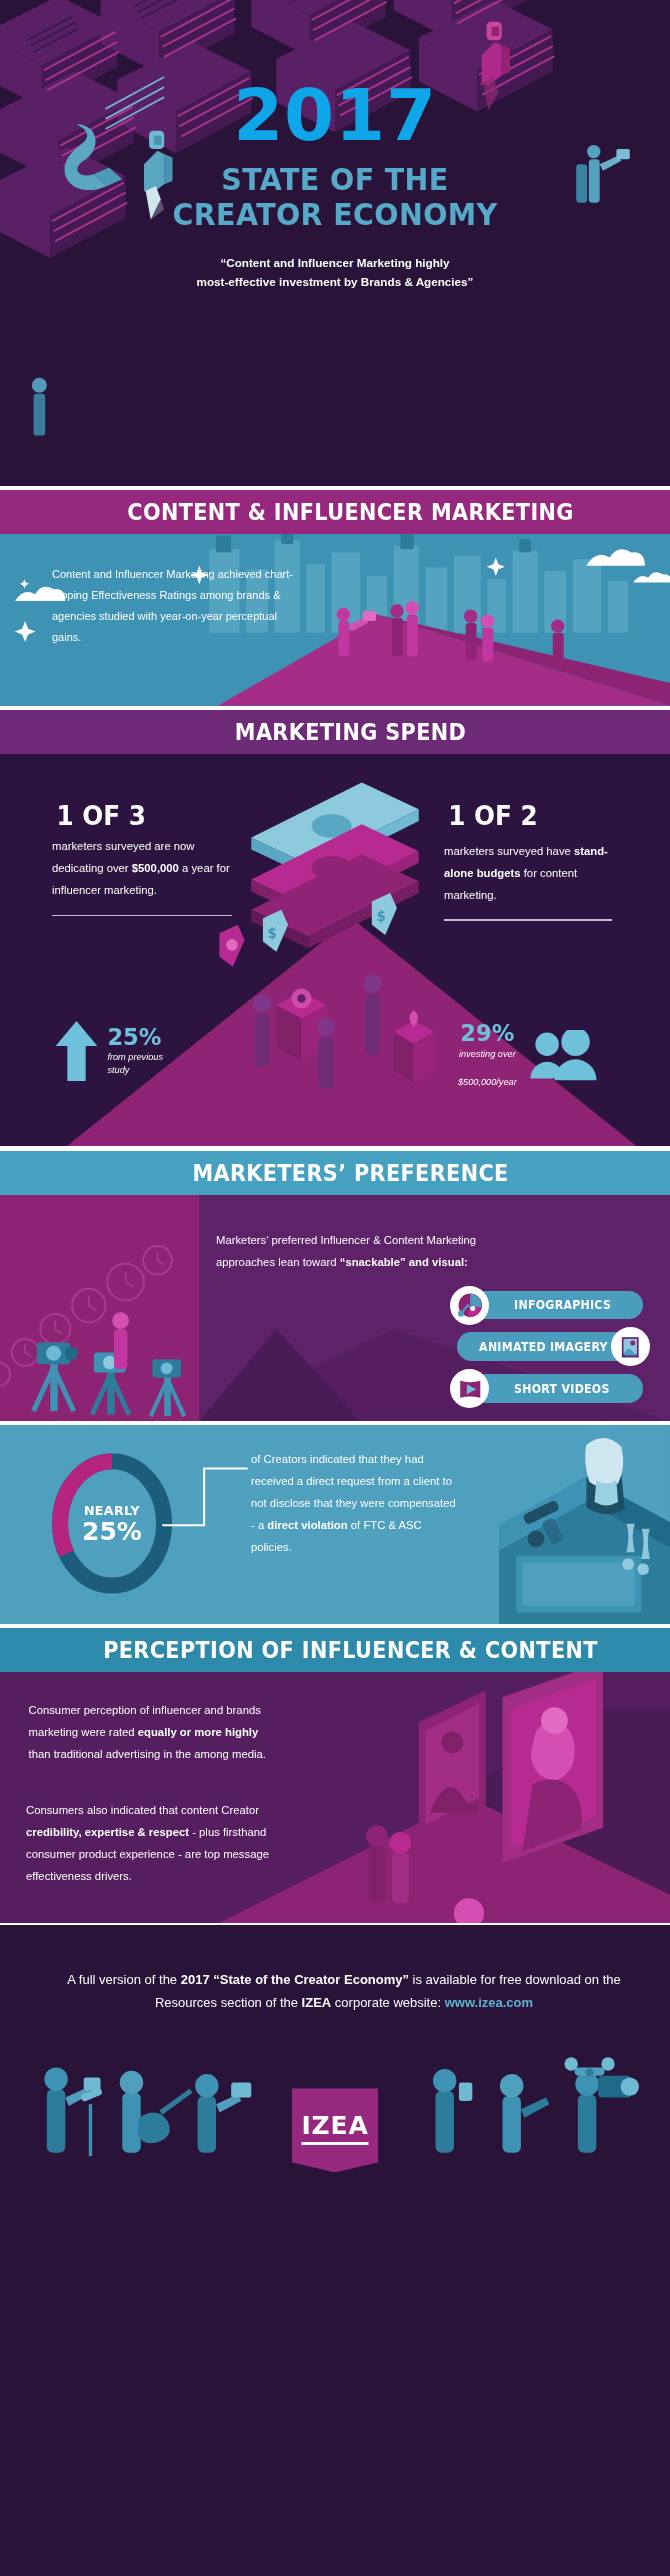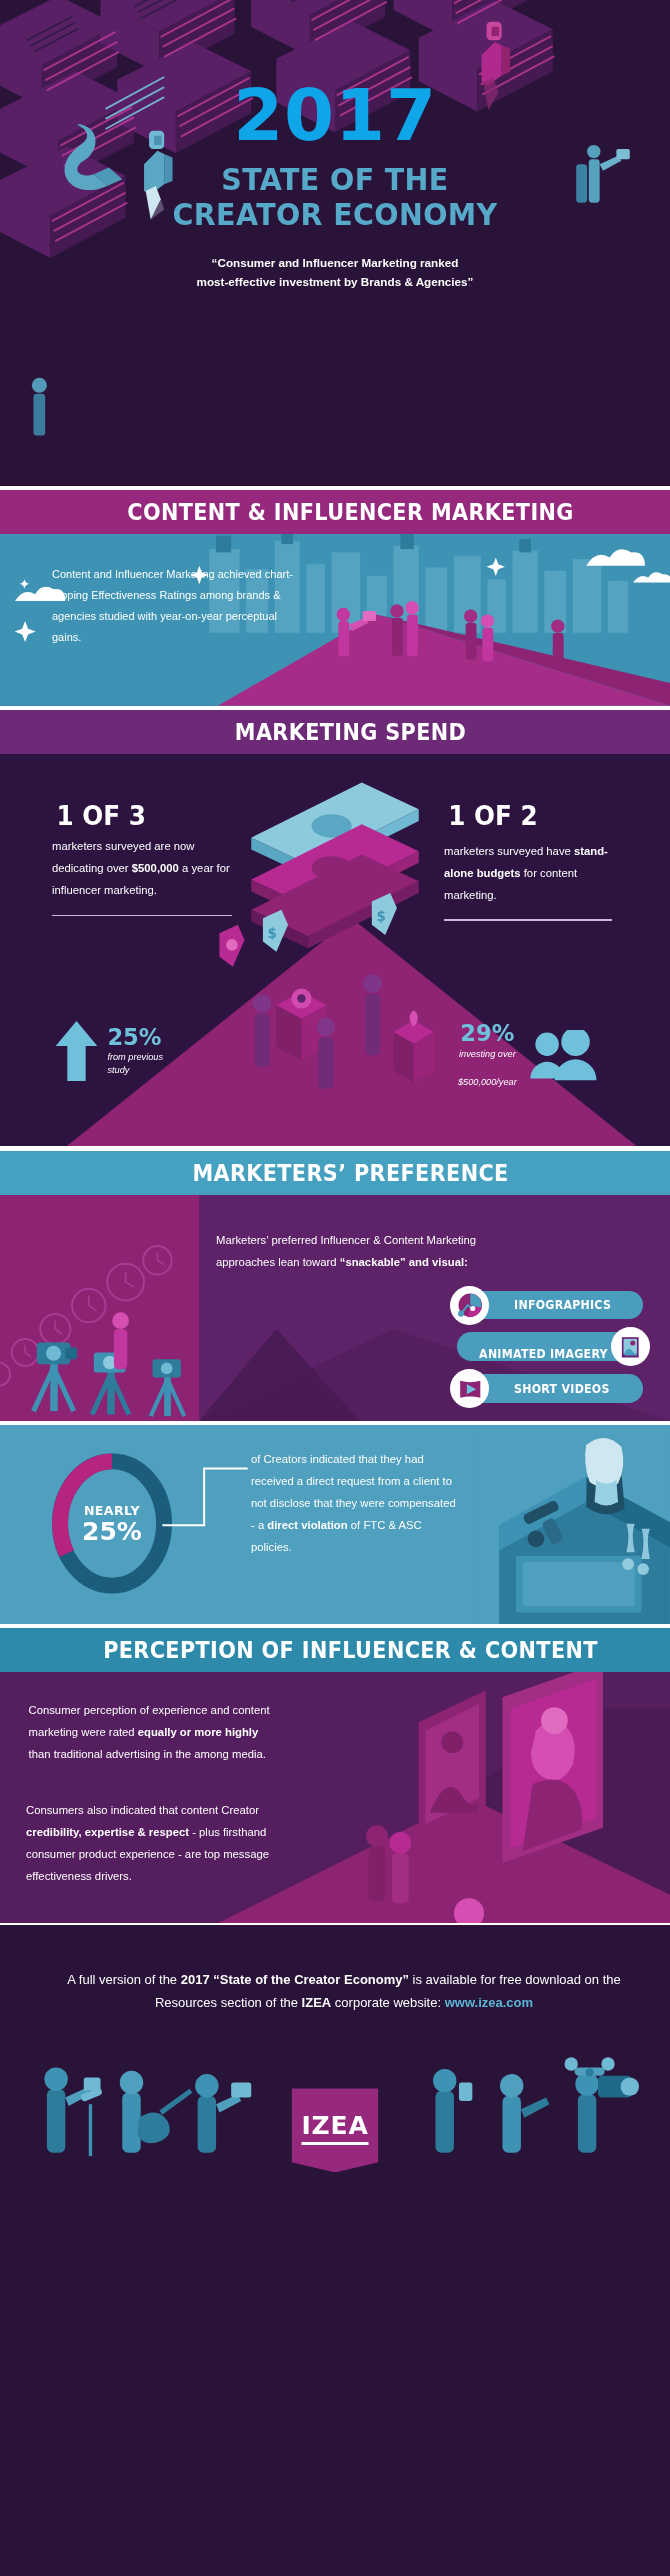--- a/index.html
+++ b/index.html
@@ -286,21 +286,21 @@
       <g opacity="0.9">
         <rect x="40" y="470" width="14" height="50" rx="4" fill="#3d88a8"></rect>
         <circle cx="47" cy="460" r="9" fill="#58a9c6"></circle>
       </g>
     </svg>
 
     <div class="content">
       <div class="yr">2017</div>
       <div class="state">STATE OF THE</div>
       <div class="state" style="margin-top:0">CREATOR ECONOMY</div>
-      <div class="quote">“Consumer and Influencer Marketing ranked</div>
+      <div class="quote">“Content and Influencer Marketing highly</div>
       <div class="quote" style="margin-top:0">most-effective investment by Brands &amp; Agencies”</div>
     </div>
   </section>
 
   <div class="hr-white"></div>
 
   <section class="sec" id="s1">
     <div class="band">
       <div class="band-inner">CONTENT &amp; INFLUENCER MARKETING</div>
     </div>
@@ -537,21 +537,21 @@
               <path d="M17 17 L17 3 A14 14 0 0 1 30 20 Z" fill="#4b9dbe"></path>
               <path d="M17 17 L30 20 A14 14 0 0 1 14 31 Z" fill="#b62a92"></path>
               <path d="M6 27 L14 17 L20 21 L29 9" stroke="#4b9dbe" stroke-width="2.4" fill="none"></path>
               <circle cx="6" cy="27" r="3.6" fill="#4b9dbe"></circle>
               <circle cx="20" cy="21" r="3" fill="#ffffff"></circle>
             </svg>
           </div>
           <span class="lbl">INFOGRAPHICS</span>
         </div>
 
-        <div class="pill" style="width:186px;padding-left:18.4px;align-items:flex-end;">
+        <div class="pill" style="width:186px;padding-left:18.4px;">
           <span class="lbl">ANIMATED IMAGERY</span>
           <div class="circ" style="right:-6.7px;top:-5px;">
             <svg width="28.5" height="28.5" viewBox="0 0 34 34">
               <rect x="7" y="5" width="20" height="24" fill="#6b2177"></rect>
               <rect x="9" y="7" width="16" height="18" fill="#8ecadd"></rect>
               <circle cx="20" cy="12" r="3" fill="#8c2473"></circle>
               <path d="M10 24 q5 -9 10 -2 q3 4 5 2 l0 3 l-15 0 Z" fill="#4b9dbe"></path>
               <rect x="7" y="27" width="20" height="2" fill="#6b2177"></rect>
             </svg>
           </div>
@@ -657,21 +657,21 @@
           <rect x="440" y="208" width="20" height="66" rx="6" fill="#7f2068"></rect>
           <circle cx="450" cy="196" r="13" fill="#8c2473"></circle>
           <rect x="468" y="216" width="20" height="60" rx="6" fill="#a12d85"></rect>
           <circle cx="478" cy="204" r="13" fill="#b62a92"></circle>
           <circle cx="560" cy="288" r="18" fill="#d44fb1"></circle>
         </g>
       </svg>
 
       <div class="p1">
         <div class="body-txt">
-          <span>Consumer perception of experience and content marketing were rated </span><b>equally or more highly</b><span> than traditional advertising in the among media.</span>
+          <span>Consumer perception of influencer and brands marketing were rated </span><b>equally or more highly</b><span> than traditional advertising in the among media.</span>
         </div>
       </div>
 
       <div class="p2">
         <div class="body-txt">
           <span>Consumers also indicated that content Creator </span><b>credibility, expertise &amp; respect</b><span> - plus firsthand consumer product experience - are top message effectiveness drivers.</span>
         </div>
       </div>
     </div>
   </section>

